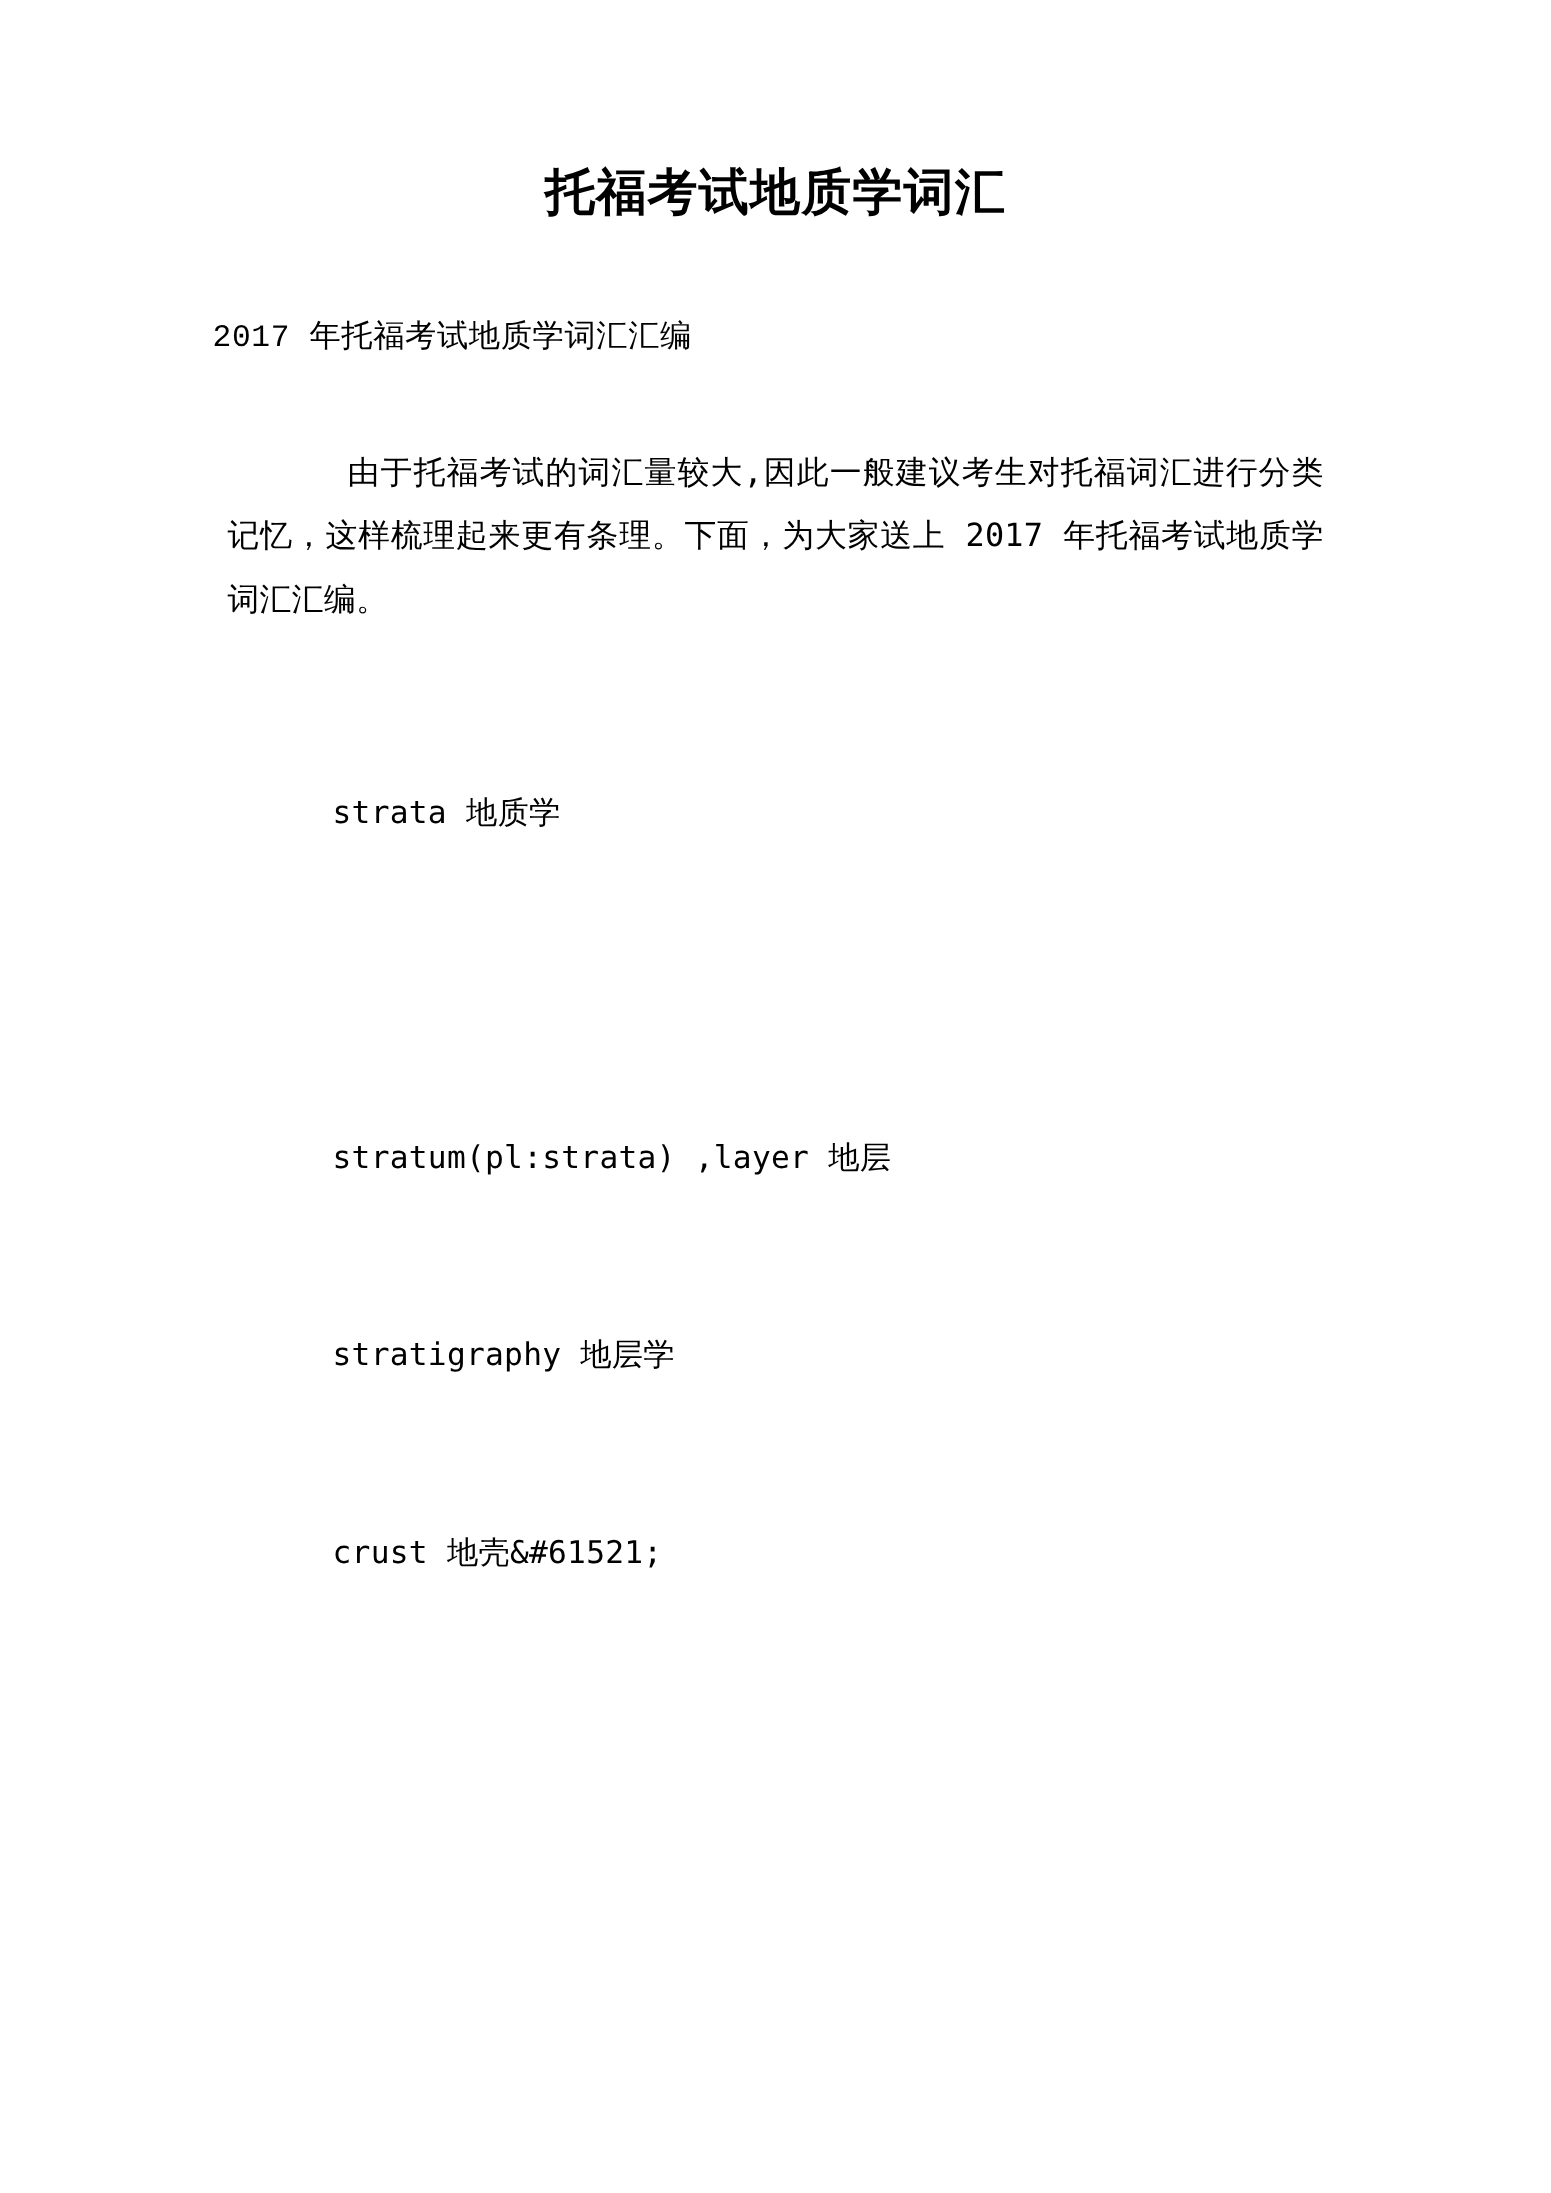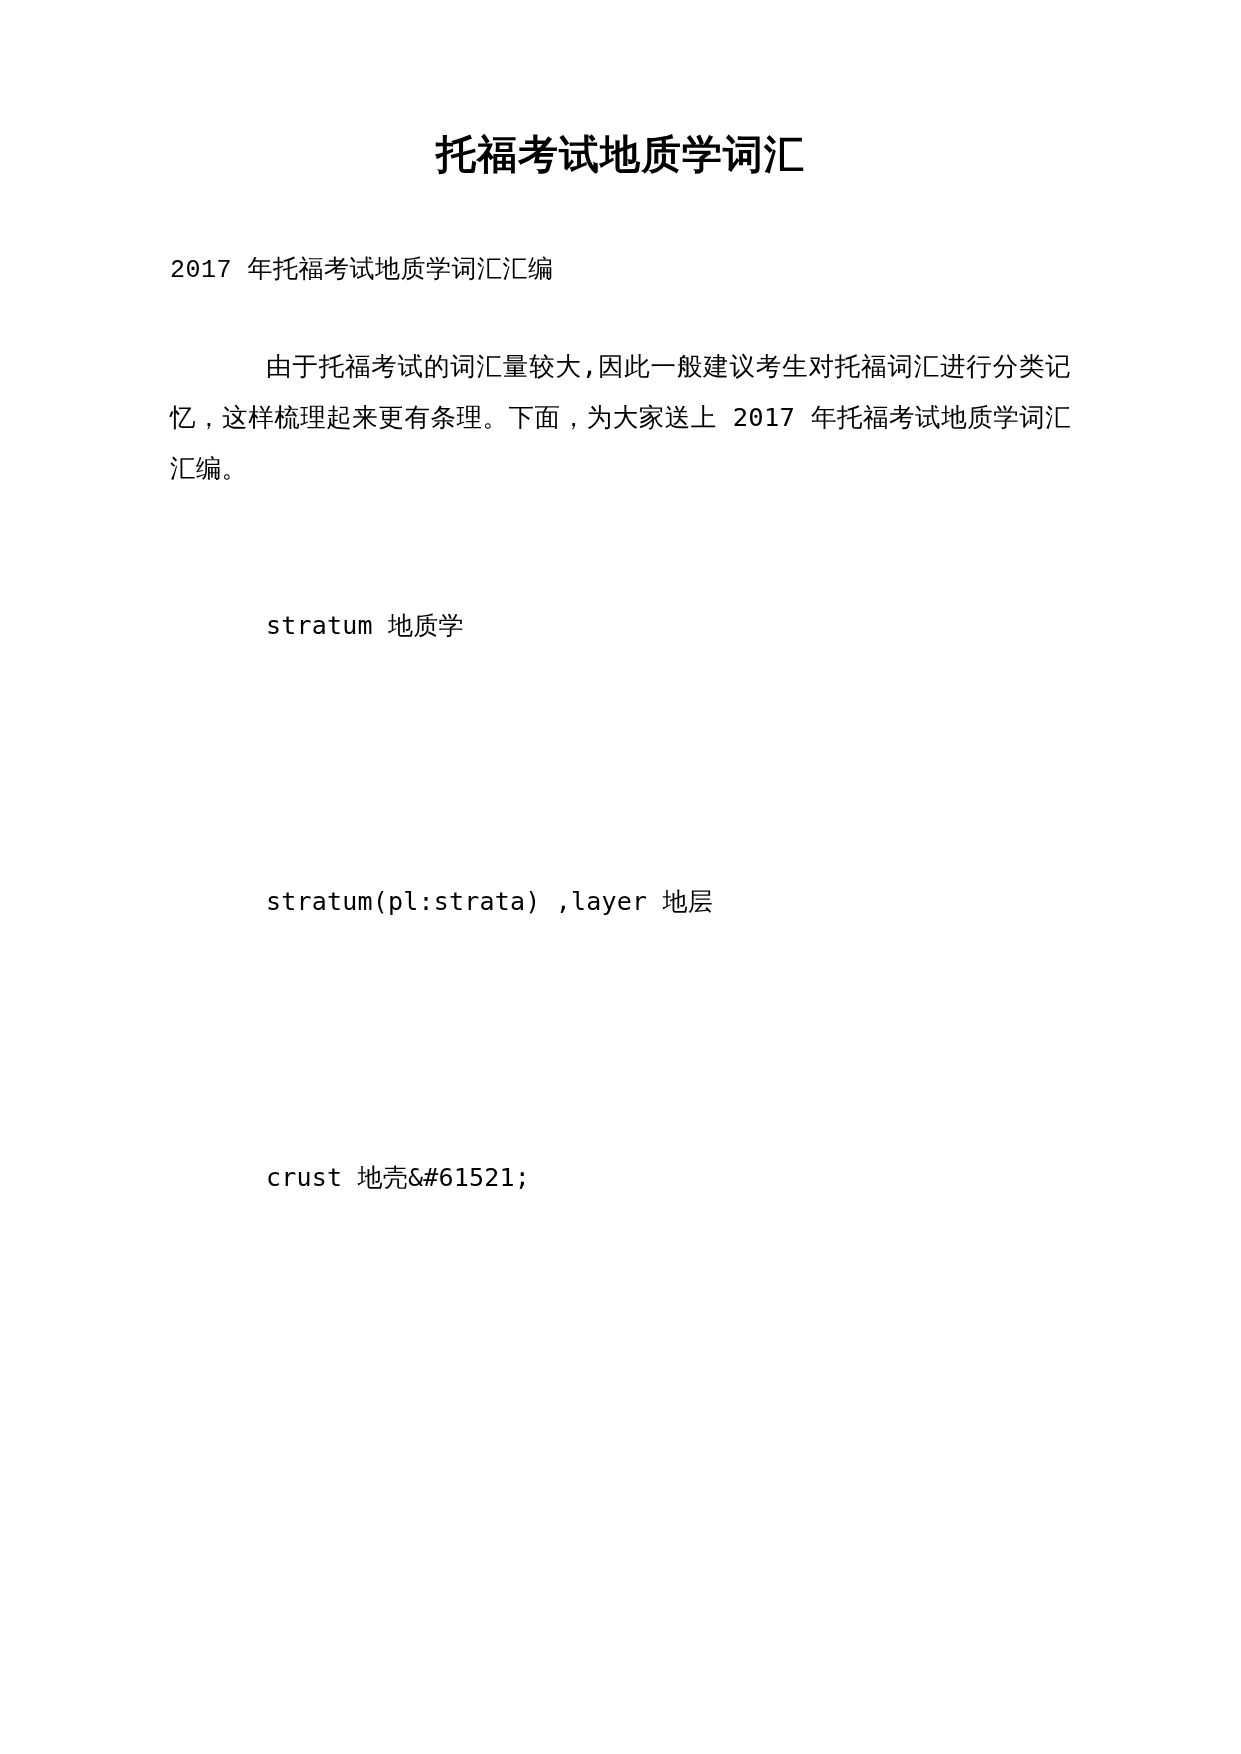--- a/index.html
+++ b/index.html
@@ -37,21 +37,21 @@
     font-size: 25px;
     line-height: 1.8;
     margin: 0;
     padding-top: 68px;
     letter-spacing: 0.5px;
   }
   .para {
     font-family: "DejaVu Sans Mono", monospace;
     font-size: 25.5px;
     line-height: 2.0;
-    margin: 0;
+    margin: 12px;
     padding-top: 48px;
     text-align: justify;
     text-indent: 96px;
     letter-spacing: 0.2px;
   }
   .term-list {
     margin: 0;
     padding: 0;
     list-style: none;
   }
@@ -76,22 +76,23 @@
 <div class="page">
 
   <h1 class="doc-title">托福考试地质学词汇</h1>
 
   <p class="subtitle">2017 年托福考试地质学词汇汇编</p>
 
   <p class="para">由于托福考试的词汇量较大,因此一般建议考生对托福词汇进行分类记忆，这样梳理起来更有条理。下面，为大家送上 2017 年托福考试地质学词汇汇编。</p>
 
   <div class="term-list">
     <div class="term-spacer-first"></div>
-    <div class="term">stratum 地质学</div>
+    <div class="term">strata 地质学</div>
     <div class="term-spacer"></div>
     <div class="term-spacer"></div>
     <div class="term">stratum(pl:strata) ,layer 地层</div>
     <div class="term-spacer"></div>
+    <div class="term">stratigraphy 地层学</div>
     <div class="term-spacer"></div>
     <div class="term">crust 地壳&amp;#61521;</div>
   </div>
 
 </div>
 
 </body></html>

